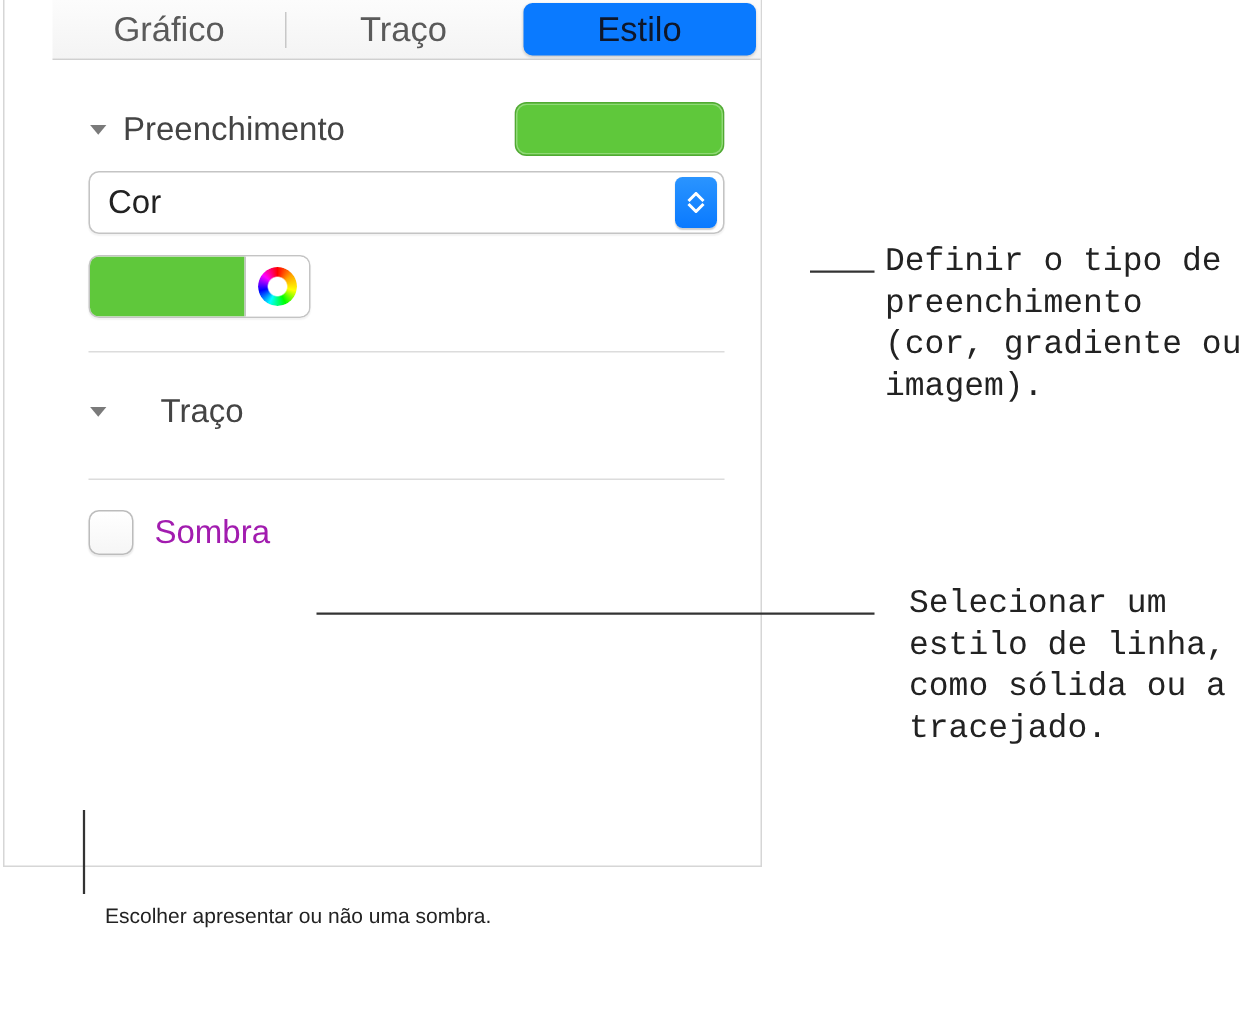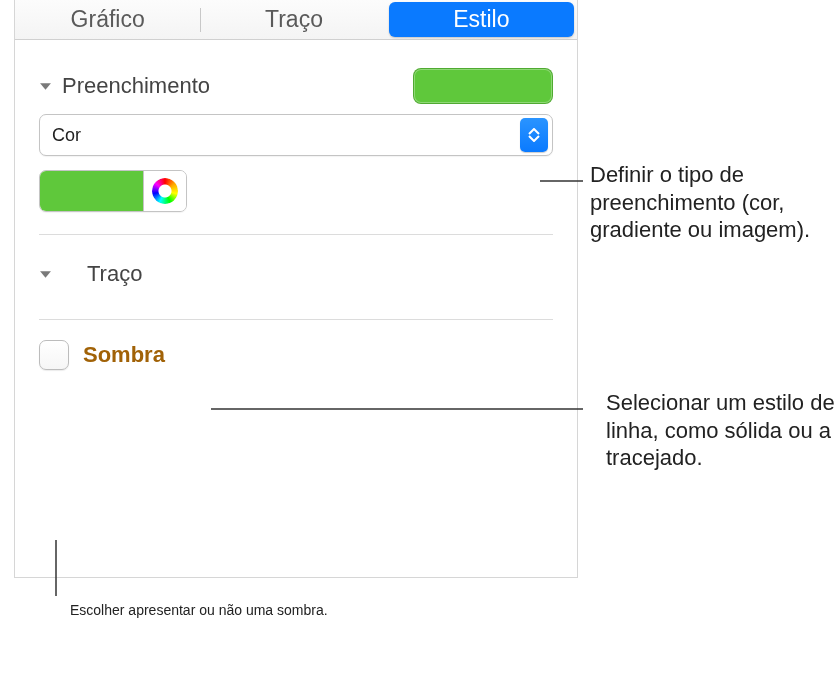--- a/index.html
+++ b/index.html
@@ -8,27 +8,28 @@
     font-size: 22px;
     color: #333;
     background: #fff;
     width: 836px;
     height: 673px;
     overflow: hidden;
     position: relative;
   }
   .panel {
     position: absolute;
-    left: 14px;
+    left: 2px;
     top: 0;
-    width: 564px;
+    width: 506px;
     height: 578px;
     background: #fff;
     border: 1px solid #d6d6d6;
     border-top: none;
+    padding-left: 32px;
   }
   .tabbar {
     display: flex;
     width: 100%;
     height: 40px;
     border-bottom: 1px solid #d0d0d0;
     background: linear-gradient(#fcfcfc,#f4f4f4);
     position: relative;
   }
   .tabbar .tab {
@@ -42,21 +43,21 @@
     position: relative;
   }
   .tabbar .sep {
     width: 1px;
     height: 24px;
     background: #c8c8c8;
     align-self: center;
   }
   .tabbar .tab.active {
     background: #0a7aff;
-    color: #ffffff;
+    color: #0f172a;
     border-radius: 6px;
     margin: 2px 3px 2px 2px;
     box-shadow: 0 1px 2px rgba(0,0,0,.2);
     font-weight: 500;
   }
 
   .body {
     padding: 22px 24px 2px 24px;
   }
   .section-head {
@@ -87,21 +88,21 @@
     height: 42px;
     background: #fff;
     border: 1px solid #c4c4c4;
     border-radius: 7px;
     box-shadow: 0 1px 1px rgba(0,0,0,.05);
     display: flex;
     align-items: center;
     position: relative;
     padding: 0 38px 0 12px;
     color: #222;
-    font-size: 18px;
+    font-size: 22px;
     min-width: 40px;
   }
   .popup .stepper {
     position: absolute;
     right: 4px;
     top: 3px;
     bottom: 3px;
     width: 28px;
     border-radius: 5px;
     background: linear-gradient(#2a94ff,#0a7aff);
@@ -156,31 +157,32 @@
     margin-top: 4px;
   }
   .checkbox {
     width: 30px; height: 30px;
     border: 1px solid #bcbcbc;
     border-radius: 7px;
     background: linear-gradient(#fff,#f6f6f6);
     box-shadow: 0 1px 1px rgba(0,0,0,.08);
   }
   .checkbox-row .label {
-    font-weight: 700;
-    color: #a16207;
+    font-weight: 400;
+    color: #a21caf;
   }
 
   
   .callouts {
     position: absolute;
     left: 572px;
     top: 0;
     width: 260px;
     height: 673px;
+    font-family: Liberation Mono, monospace;
   }
   .callout {
     position:absolute;
     color:#222;
     font-size:22px;
     line-height: 1.25;
     overflow-wrap: break-word;
     word-break: normal;
   }
 

